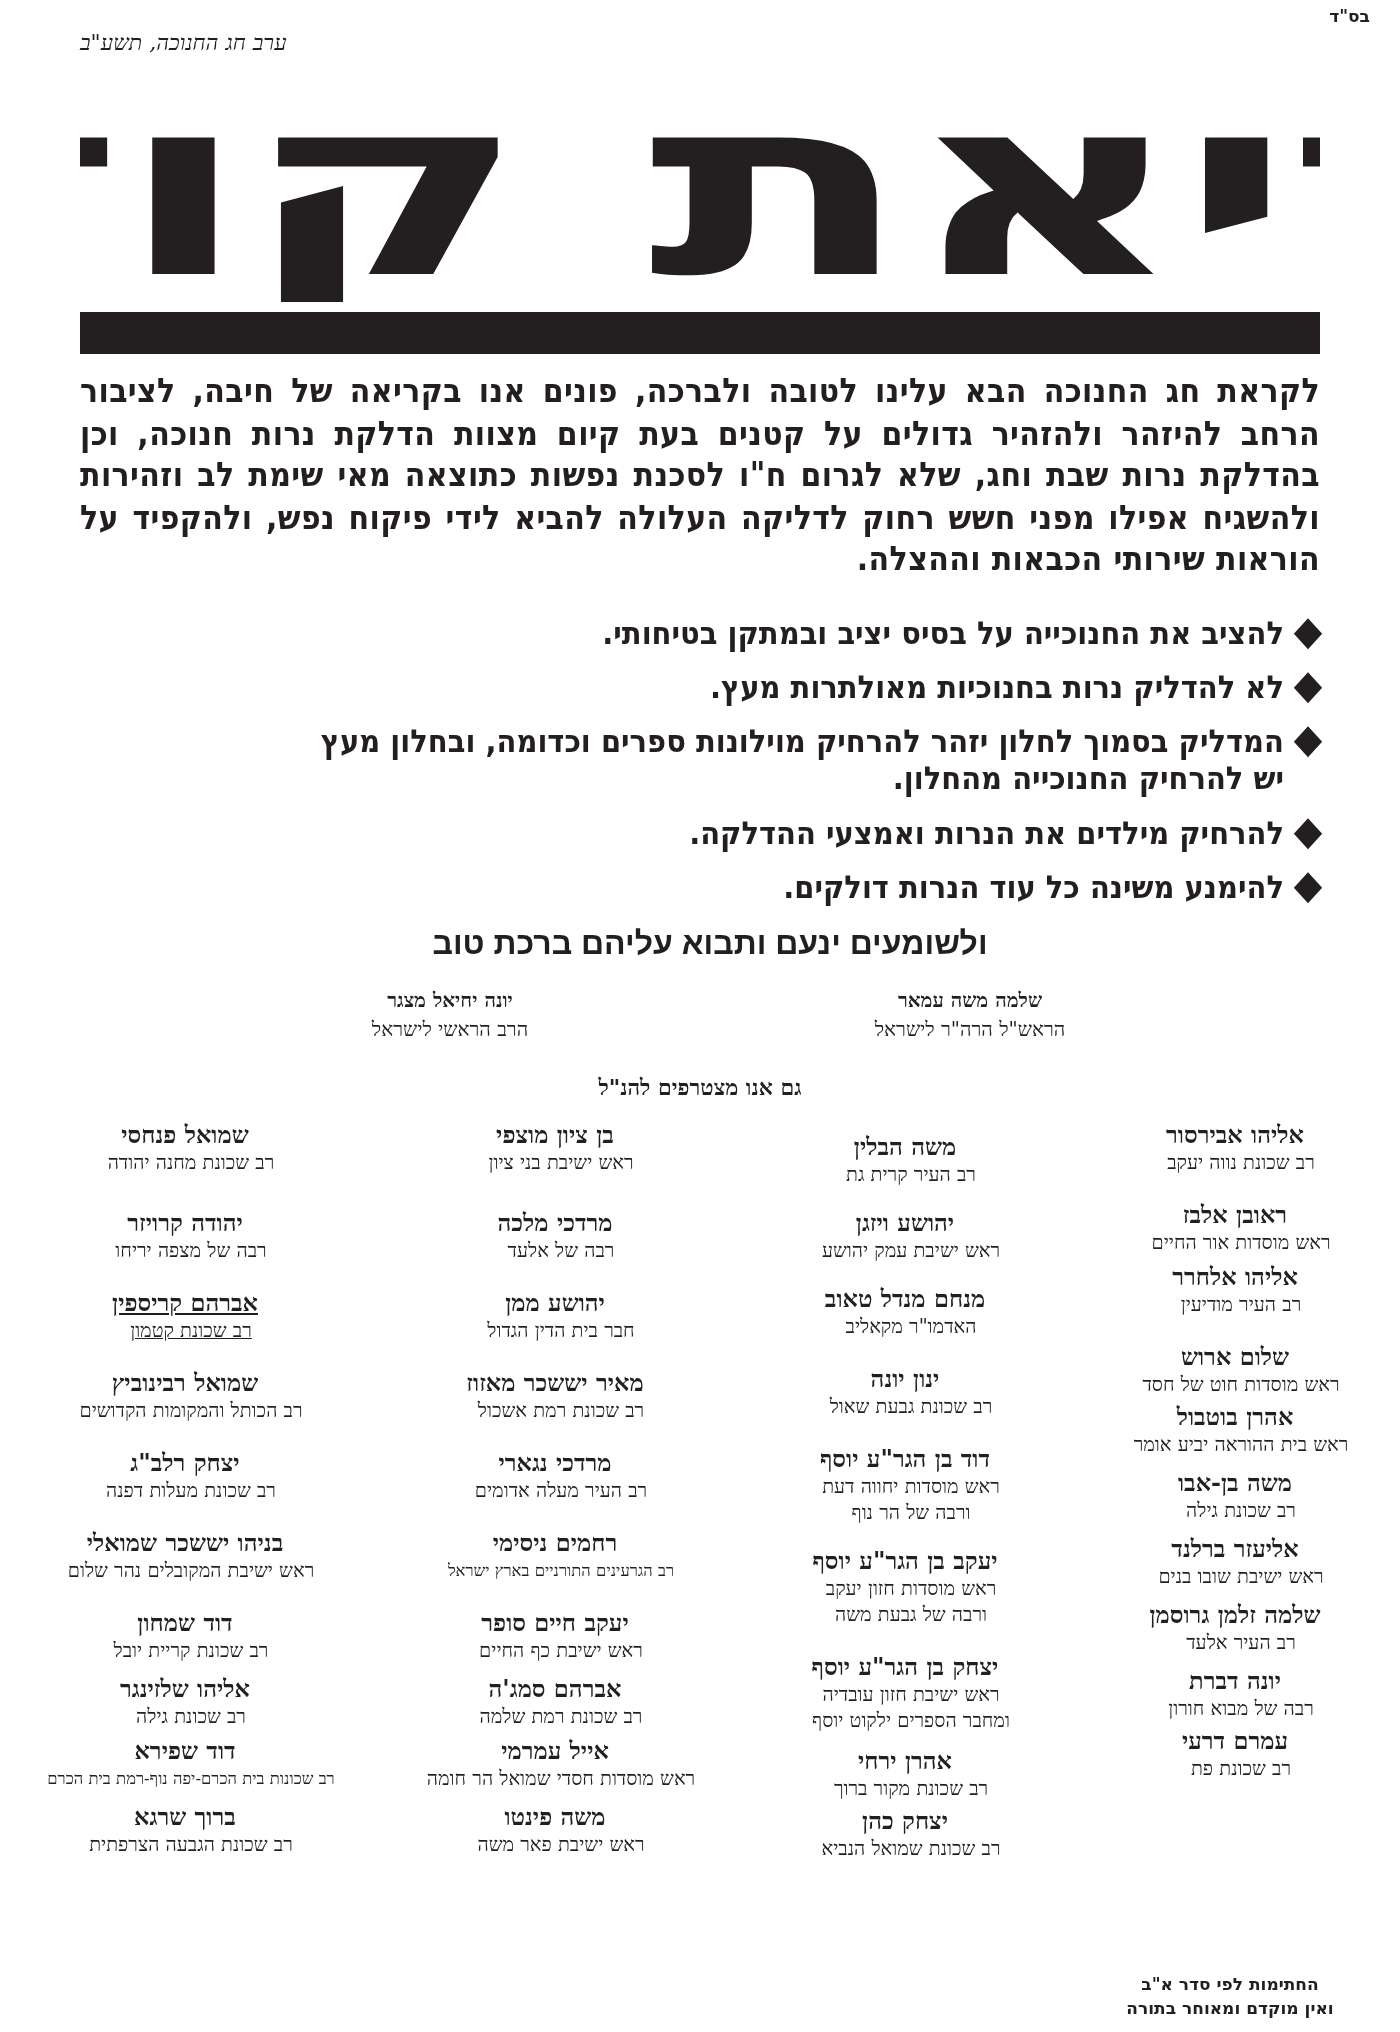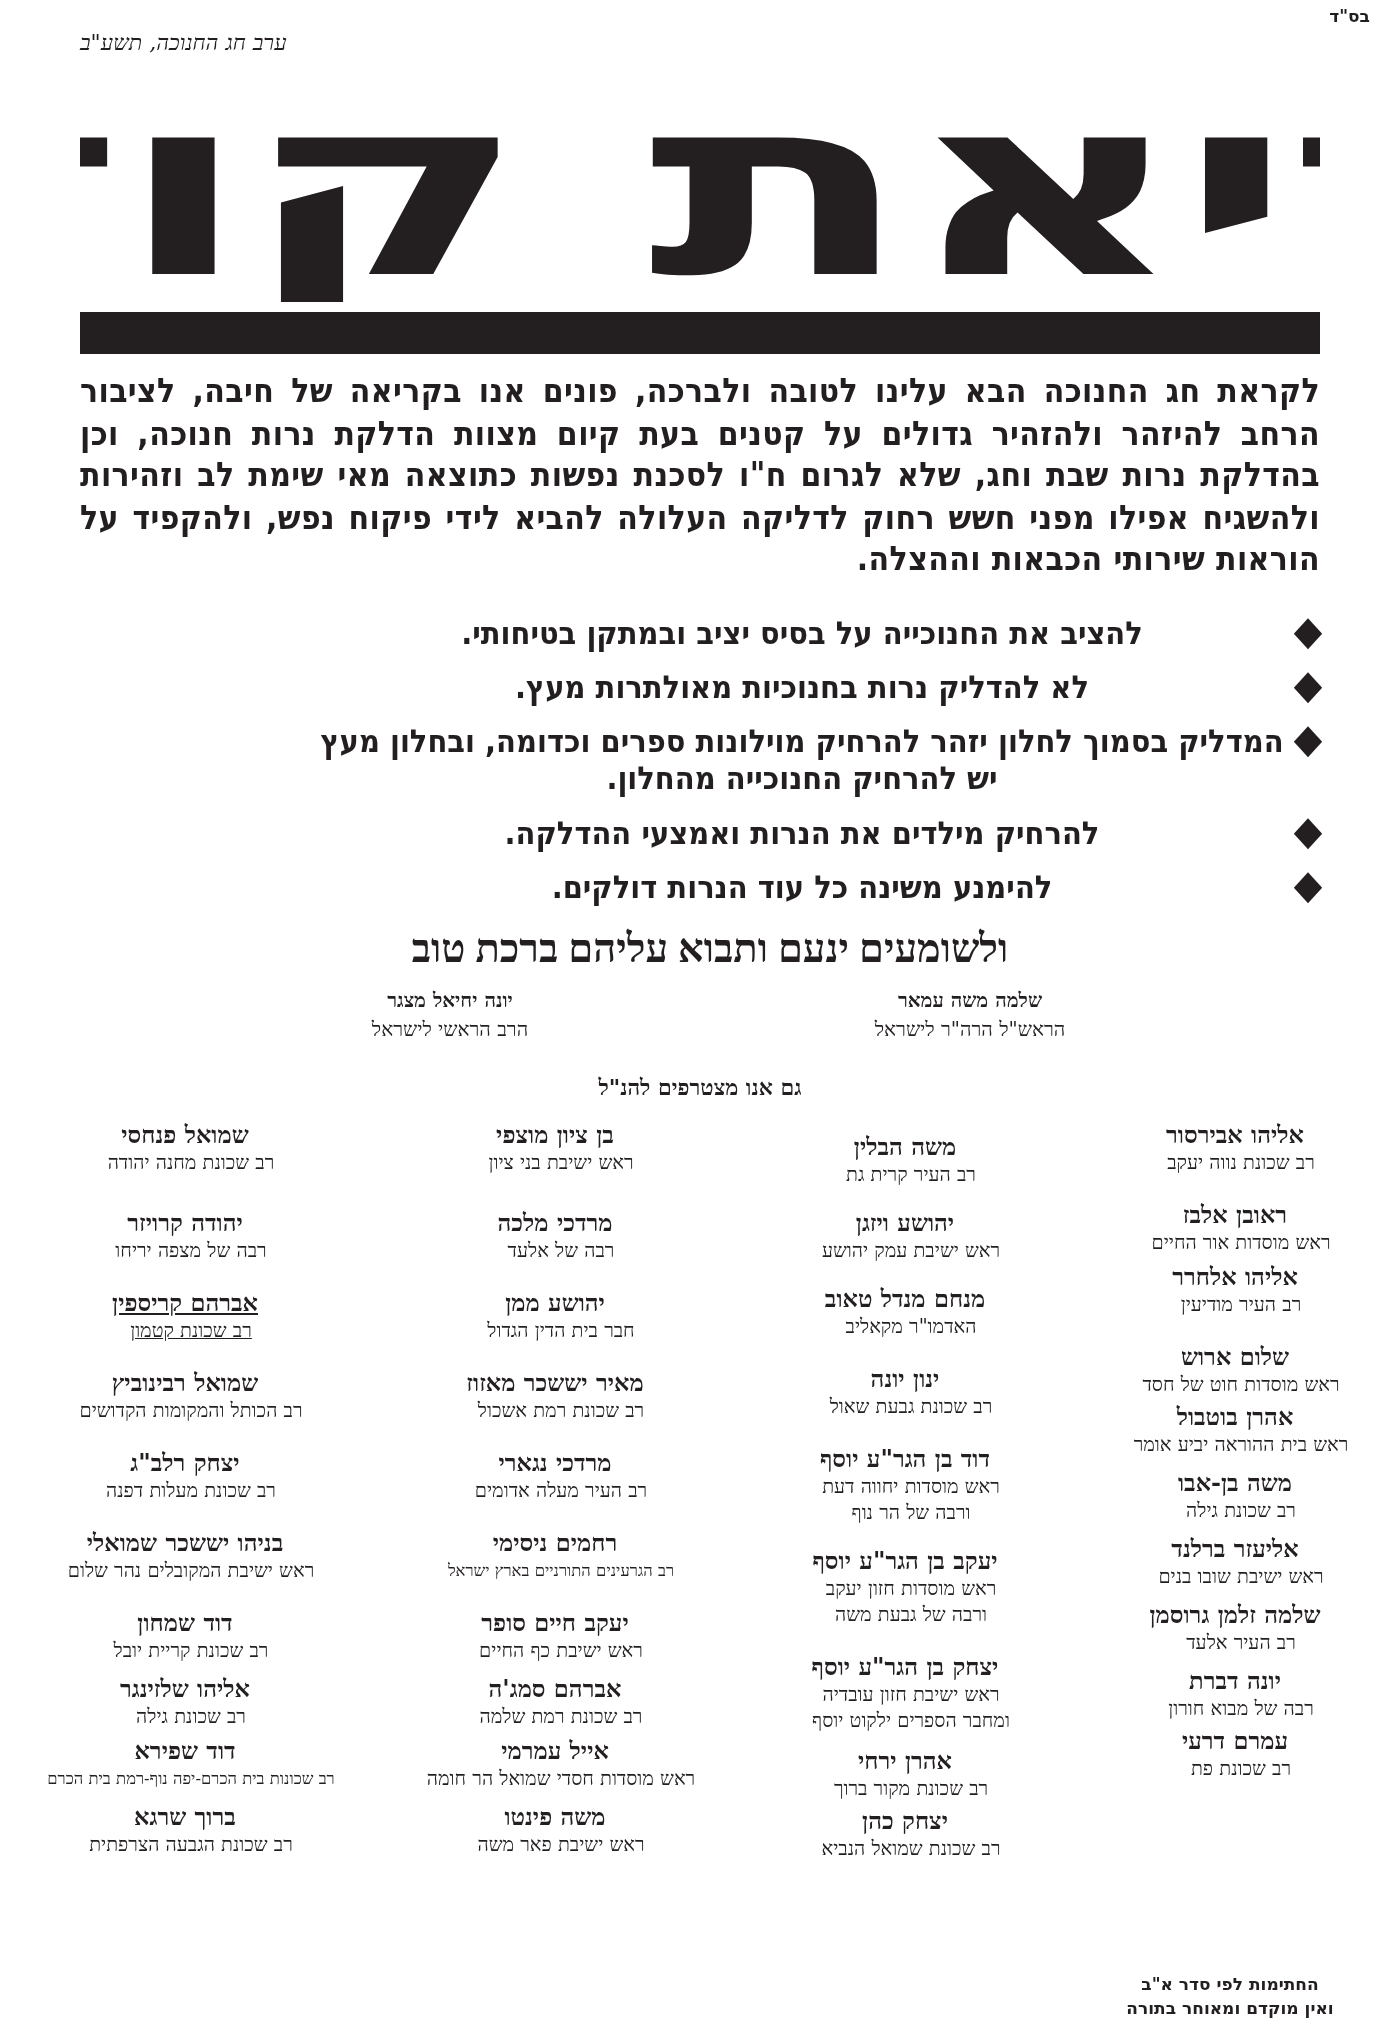--- a/index.html
+++ b/index.html
@@ -9,27 +9,27 @@
   .bsd { position: absolute; top: 6px; right: 30px; font-family: "DejaVu Sans", sans-serif; font-weight: bold; font-size: 17px; }
   .date-line { position: absolute; top: 30px; left: 80px; font-family: "DejaVu Serif", serif; font-style: italic; font-size: 22px; }
 
   .title { position: absolute; top: 62px; left: 80px; width: 1240px; height: 240px; display: flex; align-items: flex-start; justify-content: center; overflow: hidden; }
   .title span { display: inline-block; font-family: "DejaVu Sans", sans-serif; font-weight: bold; font-size: 238px; line-height: 240px; letter-spacing: -4px; transform: scaleX(1.62) scaleY(1.05); transform-origin: center top; white-space: nowrap; color: #231f20; }
 
   .black-bar { position: absolute; top: 312px; left: 80px; width: 1240px; height: 42px; background: #231f20; }
 
   .intro { position: absolute; top: 370px; left: 80px; width: 1240px; font-family: "DejaVu Sans", sans-serif; font-weight: bold; font-size: 30px; line-height: 37.5px; text-align: justify; text-align-last: right; transform: scaleY(1.12); transform-origin: top; letter-spacing: 0.4px; }
 
-  .rules { position: absolute; top: 614px; right: 80px; width: 1000px; list-style: none; text-align: center; }
+  .rules { position: absolute; top: 614px; right: 80px; width: 1000px; list-style: none; }
   .rules li { display: flex; flex-direction: row; align-items: flex-start; font-family: "DejaVu Sans", sans-serif; font-weight: bold; font-size: 29px; line-height: 34px; margin-bottom: 20px; transform: scaleY(1.1); transform-origin: top; }
   .rules li.two { margin-bottom: 24px; }
   .diamond { flex: 0 0 auto; width: 20px; height: 20px; background: #231f20; transform: rotate(45deg); margin: 8px 2px 0 14px; }
   .rules .txt { flex: 1 1 auto; }
 
-  .blessing { position: absolute; top: 925px; left: 280px; width: 860px; text-align: center; font-family: Liberation Serif, serif; font-weight: bold; font-size: 40px; }
+  .blessing { position: absolute; top: 925px; left: 280px; width: 860px; text-align: center; font-family: Liberation Sans, sans-serif; font-weight: bold; font-size: 32px; }
 
   .chief { position: absolute; top: 984px; text-align: center; }
   .chief .nm { font-family: "DejaVu Serif", serif; font-weight: bold; font-size: 20px; line-height: 32px; }
   .chief .tl { font-family: "DejaVu Serif", serif; font-size: 20px; line-height: 26px; }
   .chief.right { right: 280px; width: 300px; }
   .chief.left { left: 300px; width: 300px; }
 
   .join { position: absolute; top: 1074px; left: 380px; width: 640px; text-align: center; font-family: "DejaVu Serif", serif; font-weight: bold; font-size: 22px; }
 
   .cols { position: absolute; top: 1120px; left: 0; width: 1400px; }

